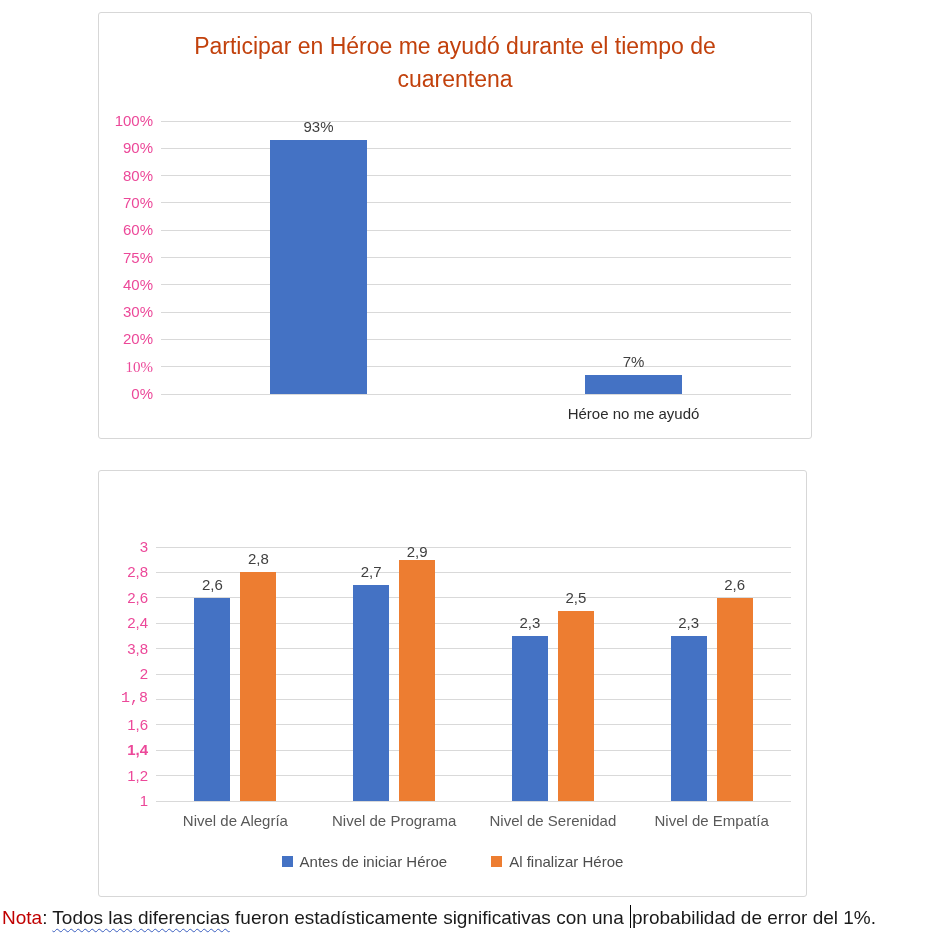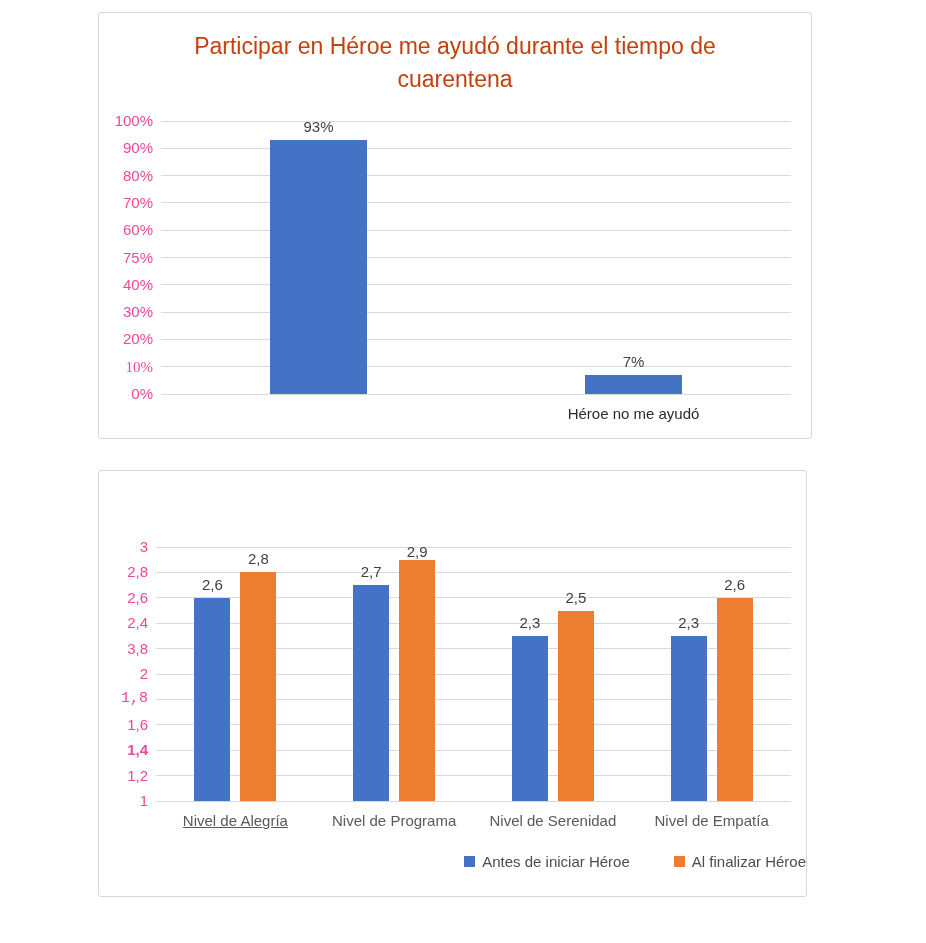--- a/index.html
+++ b/index.html
@@ -20,21 +20,21 @@
 
   .gridline { position:absolute; left:0; right:0; height:1px; background:#d9d9d9; }
   .ytick { position:absolute; left:-68px; width:60px; text-align:right; font-size:15px;
            height:18px; line-height:18px; color:#ec4899; }
   .bar { position:absolute; bottom:0; }
   .datalabel { position:absolute; width:64px; text-align:center; font-size:15px; color:#404040; }
   .catlabel { position:absolute; top:100%; margin-top:11px; text-align:center; font-size:15px; }
   #chart1 .catlabel { color:#2b2b2b; }
   #chart2 .catlabel { color:#595959; }
 
-  .legend { position:absolute; left:0; right:0; top:382px; display:flex; justify-content:flex-end; gap:44px; }
+  .legend { position:absolute; left:0; right:0; top:382px; display:flex; justify-content:center; gap:44px; }
   .legitem { display:flex; align-items:center; gap:7px; }
   .swatch { width:11px; height:11px; display:inline-block; }
   .leglabel { font-size:15px; color:#4d4d4d; }
 
   .note { position:absolute; left:2px; top:905px; width:922px; font-size:19px; line-height:26px;
           color:#1a1a1a; white-space:nowrap; }
   .note-label { color:#c00000; }
   .wavy { text-decoration-line:underline; text-decoration-style:wavy; text-decoration-color:#3b5fc0;
           text-decoration-thickness:1px; text-underline-offset:4px; }
   .cursor { display:inline-block; width:1px; height:23px; background:#000; vertical-align:text-bottom; margin:0 1px 0 1px; }
@@ -98,21 +98,21 @@
         <div class="gridline" style="top: 202.7px;"></div>
         <div class="ytick" style="top: 194.2px; font-weight: bold;">1,4</div>
         <div class="gridline" style="top: 228.1px;"></div>
         <div class="ytick" style="top: 219.6px;">1,2</div>
         <div class="gridline" style="top: 253.5px;"></div>
         <div class="ytick" style="top: 245px;">1</div>
         <div class="bar" style="left: 38.375px; width: 36px; height: 203.2px; background: rgb(68, 114, 196);"></div>
         <div class="datalabel" style="left: 24.375px; bottom: 208.2px;">2,6</div>
         <div class="bar" style="left: 84.375px; width: 36px; height: 228.6px; background: rgb(237, 125, 49);"></div>
         <div class="datalabel" style="left: 70.375px; bottom: 233.6px;">2,8</div>
-        <div class="catlabel" style="left: 0px; width: 158.75px; text-decoration: underline;">Nivel de Alegría</div>
+        <div class="catlabel" style="left: 0px; width: 158.75px;">Nivel de Alegría</div>
         <div class="bar" style="left: 197.125px; width: 36px; height: 215.9px; background: rgb(68, 114, 196);"></div>
         <div class="datalabel" style="left: 183.125px; bottom: 220.9px;">2,7</div>
         <div class="bar" style="left: 243.125px; width: 36px; height: 241.3px; background: rgb(237, 125, 49);"></div>
         <div class="datalabel" style="left: 229.125px; bottom: 241px;">2,9</div>
         <div class="catlabel" style="left: 158.75px; width: 158.75px;">Nivel de Programa</div>
         <div class="bar" style="left: 355.875px; width: 36px; height: 165.1px; background: rgb(68, 114, 196);"></div>
         <div class="datalabel" style="left: 341.875px; bottom: 170.1px;">2,3</div>
         <div class="bar" style="left: 401.875px; width: 36px; height: 190.5px; background: rgb(237, 125, 49);"></div>
         <div class="datalabel" style="left: 387.875px; bottom: 195.5px;">2,5</div>
         <div class="catlabel" style="left: 317.5px; width: 158.75px;">Nivel de Serenidad</div>
@@ -127,14 +127,15 @@
           <span class="swatch" style="background: rgb(68, 114, 196);"></span>
           <span class="leglabel">Antes de iniciar Héroe</span>
         </div>
         <div class="legitem">
           <span class="swatch" style="background: rgb(237, 125, 49);"></span>
           <span class="leglabel">Al finalizar Héroe</span>
         </div>
       </div>
   </div>
 
+  <p class="note"><span class="note-label">Nota</span><span>: </span><span class="wavy">Todos las diferencias</span><span> fueron estadísticamente significativas con una </span><span class="cursor"></span><span>probabilidad de error del 1%.</span></p>
 
 </div>
 
 </body></html>

